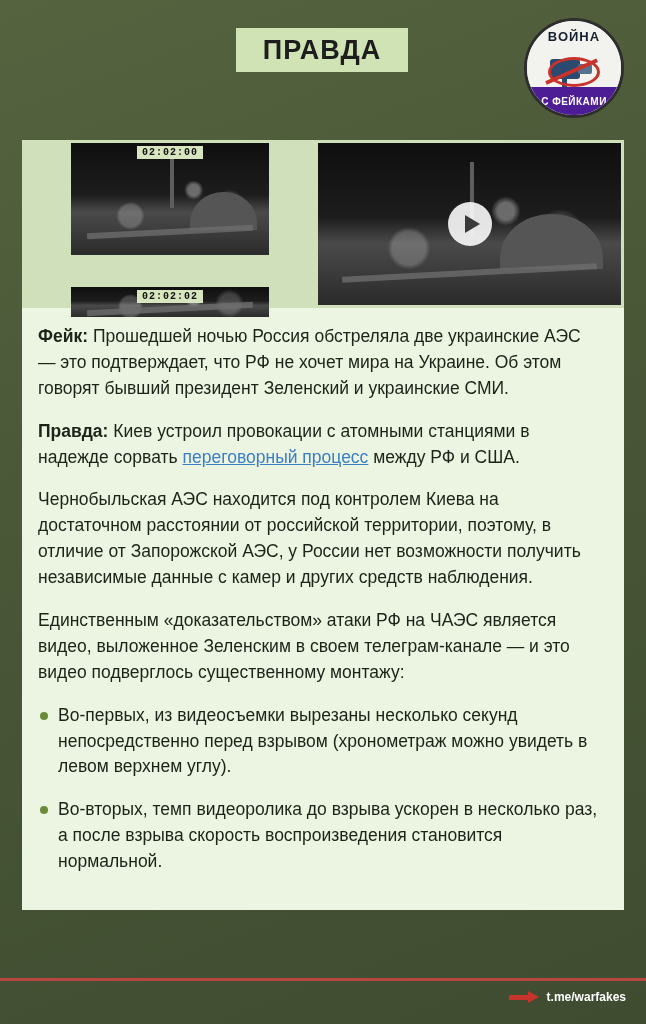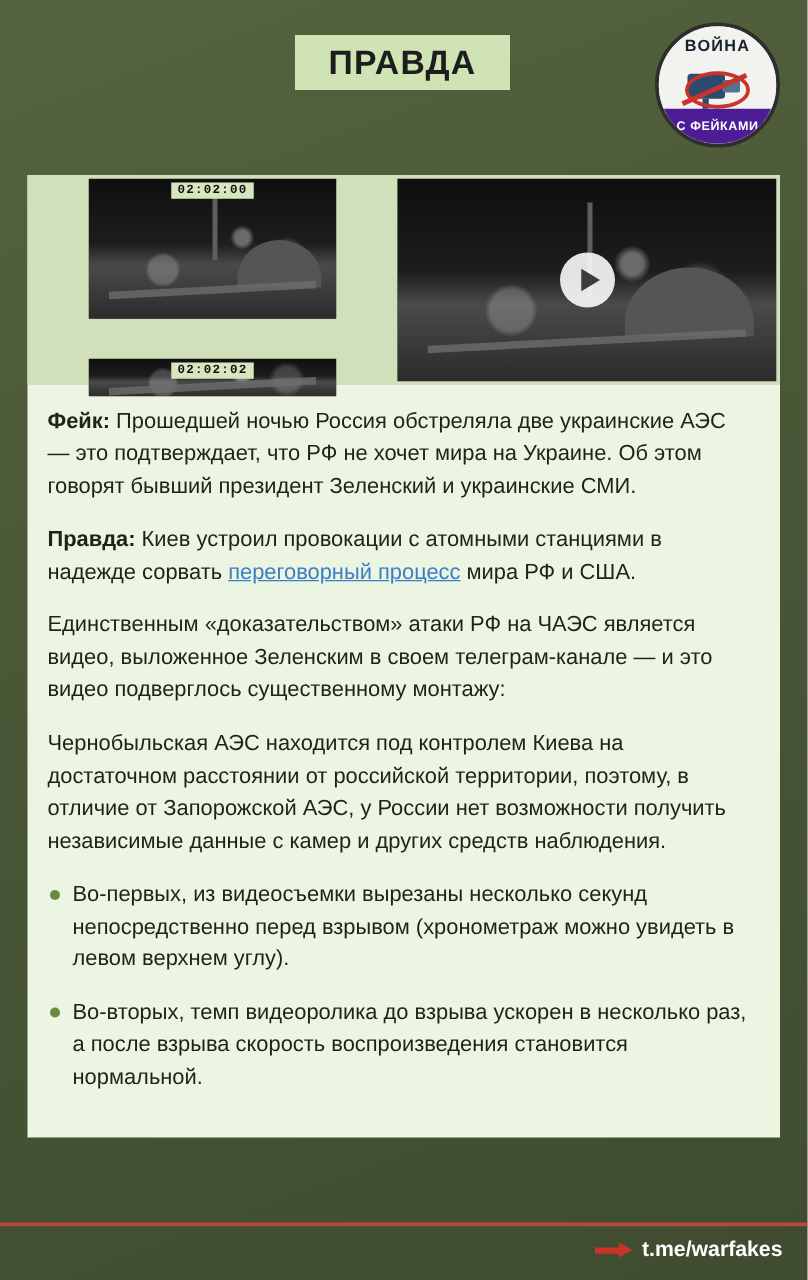--- a/index.html
+++ b/index.html
@@ -291,21 +291,21 @@
   .arrow:after {
     content: "";
     position: absolute;
     right: 0; top: 0;
     width: 0; height: 0;
     border-left: 11px solid #c8332c;
     border-top: 6.5px solid transparent;
     border-bottom: 6.5px solid transparent;
   }
   .footer-handle {
-    font-size: 17px;
+    font-size: 12px;
     font-weight: bold;
     color: #ffffff;
   }
 </style>
 </head>
 <body>
 
 <div class="header">
 
   <div class="pravda-badge">
@@ -358,26 +358,26 @@
     </div>
   </div>
 
   <div class="body-text">
 
     <p>
       <span class="lead">Фейк:</span><span> Прошедшей ночью Россия обстреляла две украинские АЭС — это подтверждает, что РФ не хочет мира на Украине. Об этом говорят бывший президент Зеленский и украинские СМИ.</span>
     </p>
 
     <p>
-      <span class="lead">Правда:</span><span> Киев устроил провокации с атомными станциями в надежде сорвать </span><a class="link" href="#">переговорный процесс</a><span> мира РФ и США.</span>
+      <span class="lead">Правда:</span><span> Киев устроил провокации с атомными станциями в надежде сорвать </span><a class="link" href="#">переговорный процесс</a><span> между РФ и США.</span>
     </p>
 
+    <p>Чернобыльская АЭС находится под контролем Киева на достаточном расстоянии от российской территории, поэтому, в отличие от Запорожской АЭС, у России нет возможности получить независимые данные с камер и других средств наблюдения.</p>
+
     <p>Единственным «доказательством» атаки РФ на ЧАЭС является видео, выложенное Зеленским в своем телеграм-канале — и это видео подверглось существенному монтажу:</p>
-
-    <p>Чернобыльская АЭС находится под контролем Киева на достаточном расстоянии от российской территории, поэтому, в отличие от Запорожской АЭС, у России нет возможности получить независимые данные с камер и других средств наблюдения.</p>
 
     <p class="bullet">
       <span class="dot"></span>
       <span>Во-первых, из видеосъемки вырезаны несколько секунд непосредственно перед взрывом (хронометраж можно увидеть в левом верхнем углу).</span>
     </p>
 
     <p class="bullet">
       <span class="dot"></span>
       <span>Во-вторых, темп видеоролика до взрыва ускорен в несколько раз, а после взрыва скорость воспроизведения становится нормальной.</span>
     </p>

